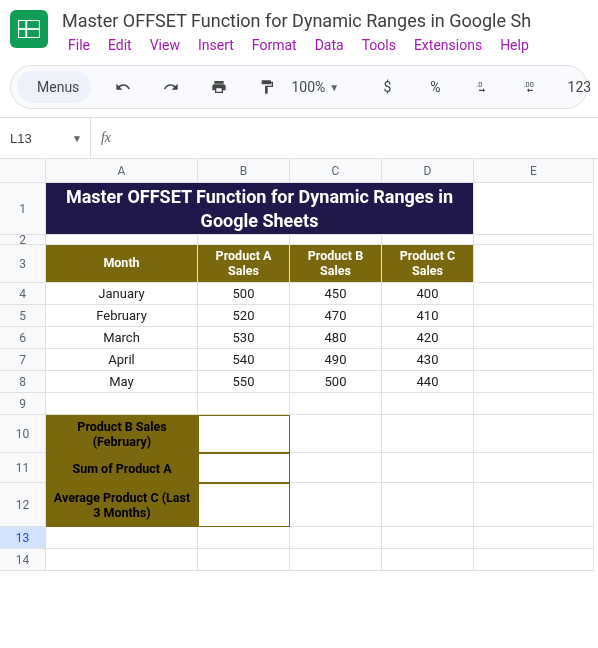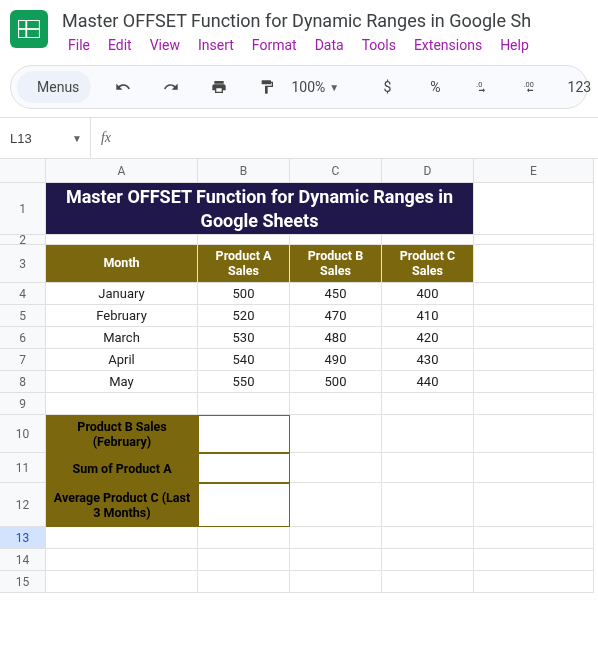--- a/index.html
+++ b/index.html
@@ -299,21 +299,13 @@
   </div>
 
   <div class="sheet-row r-h4">
     <div class="row-hdr">14</div>
     <div class="cell cA"></div>
     <div class="cell"></div>
     <div class="cell"></div>
     <div class="cell"></div>
     <div class="cell cE"></div>
   </div>
-  <div class="sheet-row r-h4">
-    <div class="row-hdr">15</div>
-    <div class="cell cA"></div>
-    <div class="cell"></div>
-    <div class="cell"></div>
-    <div class="cell"></div>
-    <div class="cell cE"></div>
-  </div>
 </div>
 
 </body></html>

